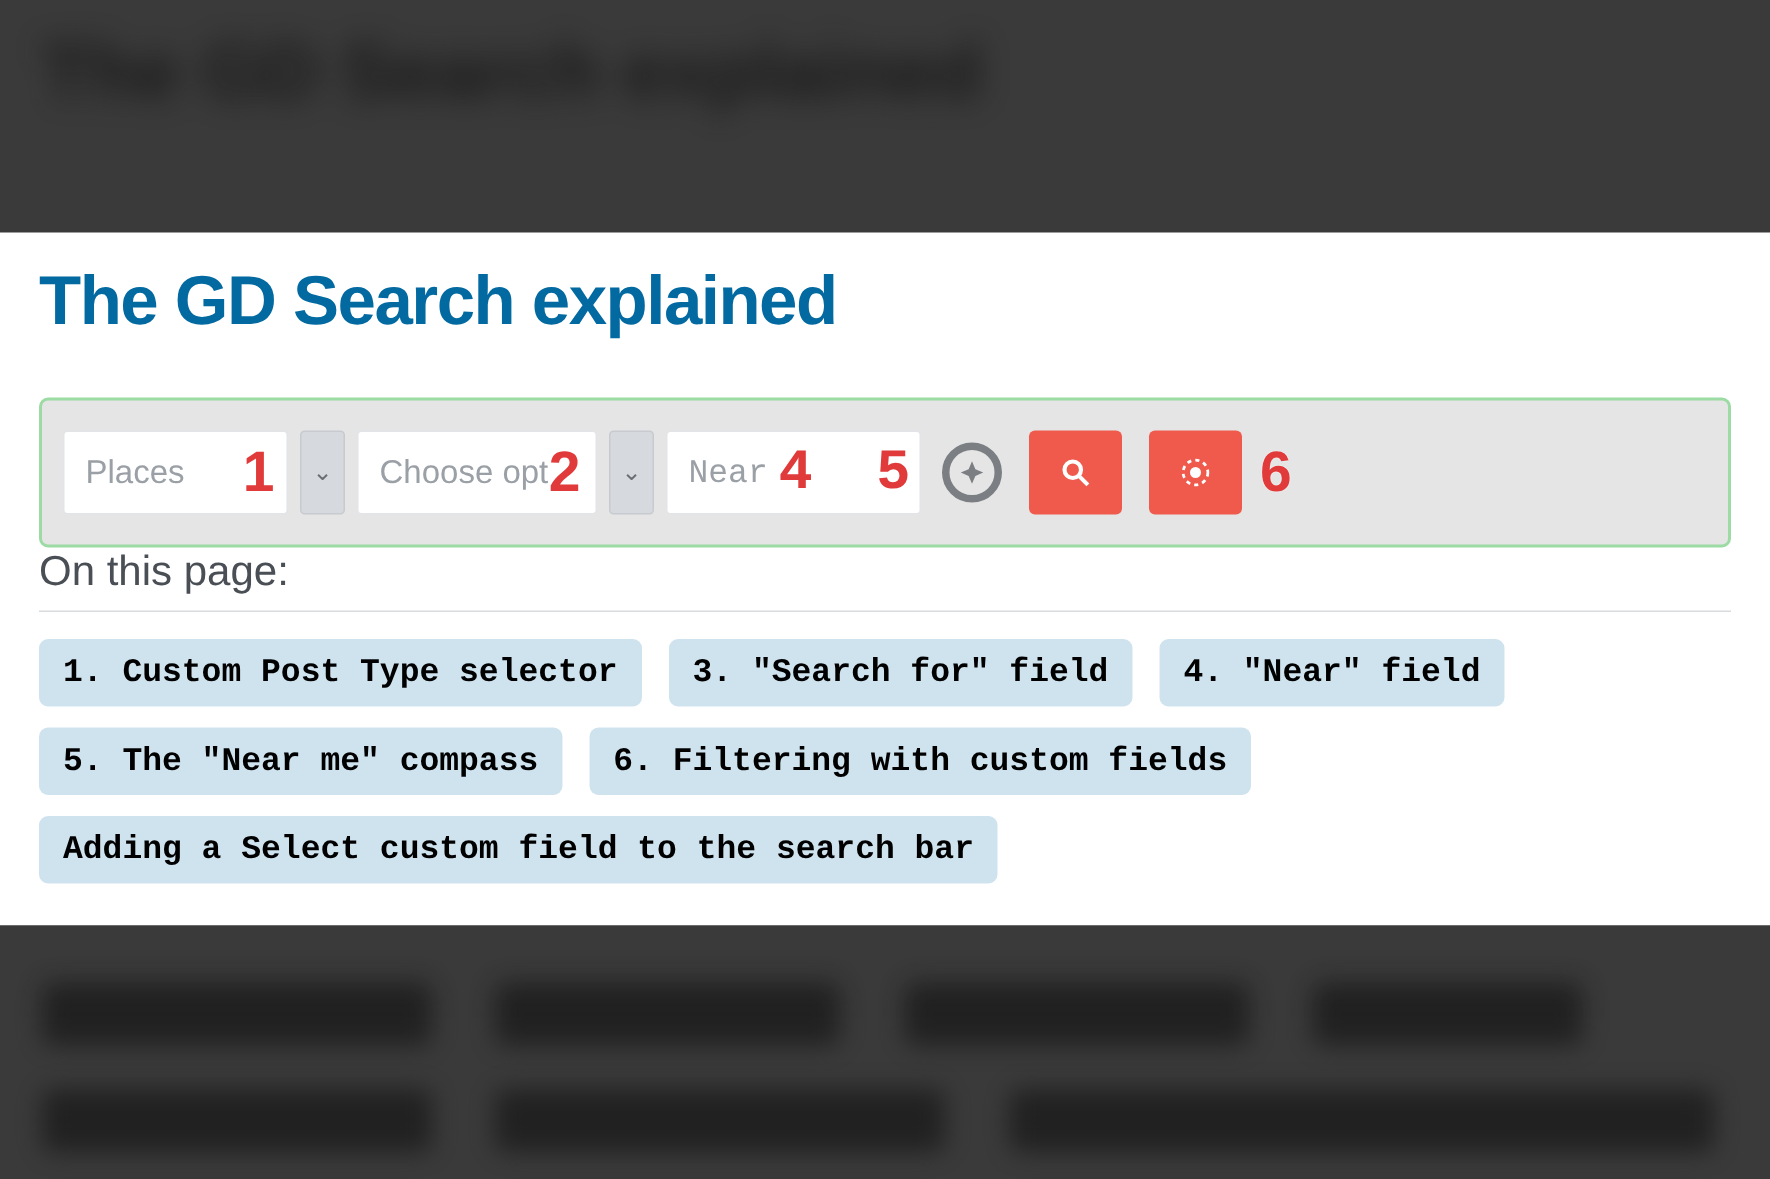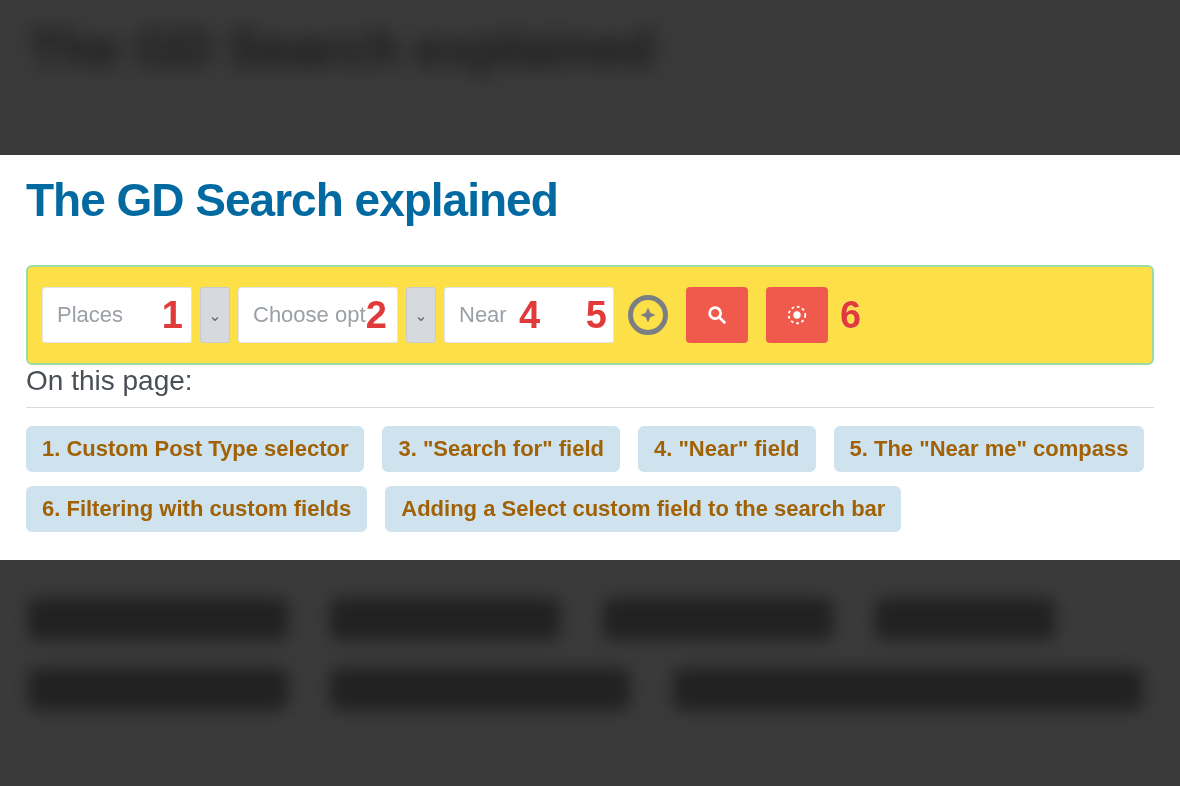--- a/index.html
+++ b/index.html
@@ -16,33 +16,33 @@
     background: #fff; padding: 18px 26px 28px 26px; position: relative;
   }
 
   h1.page-title { font-size: 46px; font-weight: 600; color: #0369a1; letter-spacing: -1px; }
 
   .searchbar-wrap {
     margin-top: 38px;
     border: 2px solid #9cdca4;
     border-radius: 6px;
     padding: 20px 14px;
-    background: #fde047;
+    background: #e5e5e5;
     display: flex; align-items: center; gap: 8px;
   }
 
   .sb-field {
     background: #fff; border: 1px solid #e2e4e7; border-radius: 3px;
     height: 56px; display: flex; align-items: center; padding: 0 14px;
     color: #9aa0a6; font-size: 22px; position: relative; flex: 0 0 auto;
   }
   .sb-places { width: 150px; }
   .sb-choose { width: 160px; }
   .sb-search { width: 210px; }
-  .sb-near   { width: 170px; }
+  .sb-near   { width: 170px; font-family: Liberation Mono, monospace; }
 
   .sb-drop {
     width: 30px; height: 56px; background: #d6d9dd; border: 1px solid #c7cacf;
     border-radius: 3px; display:flex; align-items:center; justify-content:center;
     color:#6b6f75; font-size:16px; flex:0 0 auto;
   }
 
   .ann {
     position: absolute; color: #e03a3a; font-weight: 800; font-size: 38px;
     text-shadow: 0 0 1px #fff;
@@ -62,22 +62,22 @@
   }
   .sb-btn svg { width: 22px; height: 22px; }
 
   .section-label {
     font-size: 28px; color: #4a4f55; padding-bottom: 10px;
     border-bottom: 1px solid #d8dbde;
   }
 
   .pill-row { margin-top: 18px; display: flex; flex-wrap: wrap; gap: 14px 18px; }
   .pill {
-    background: #cfe3ef; color: #a16207; font-size: 22px; font-weight: 600;
-    padding: 10px 16px; border-radius: 6px;
+    background: #cfe3ef; color: #000000; font-size: 22px; font-weight: 600;
+    padding: 10px 16px; border-radius: 6px; font-family: Liberation Mono, monospace;
   }
 
   .backdrop-bottom { flex:1; background:#3a3a3a; position:relative; overflow:hidden; padding-top:26px; }
   .ghost-pill {
     display:inline-block; background:#1d1d1d; border-radius:8px; height:42px;
     margin: 12px 10px 12px 28px; filter: blur(8px); opacity:.85;
   }
   .gp1{width:260px}.gp2{width:230px}.gp3{width:230px}.gp4{width:180px}
   .gp5{width:260px}.gp6{width:300px}.gp7{width:470px}
 </style>

